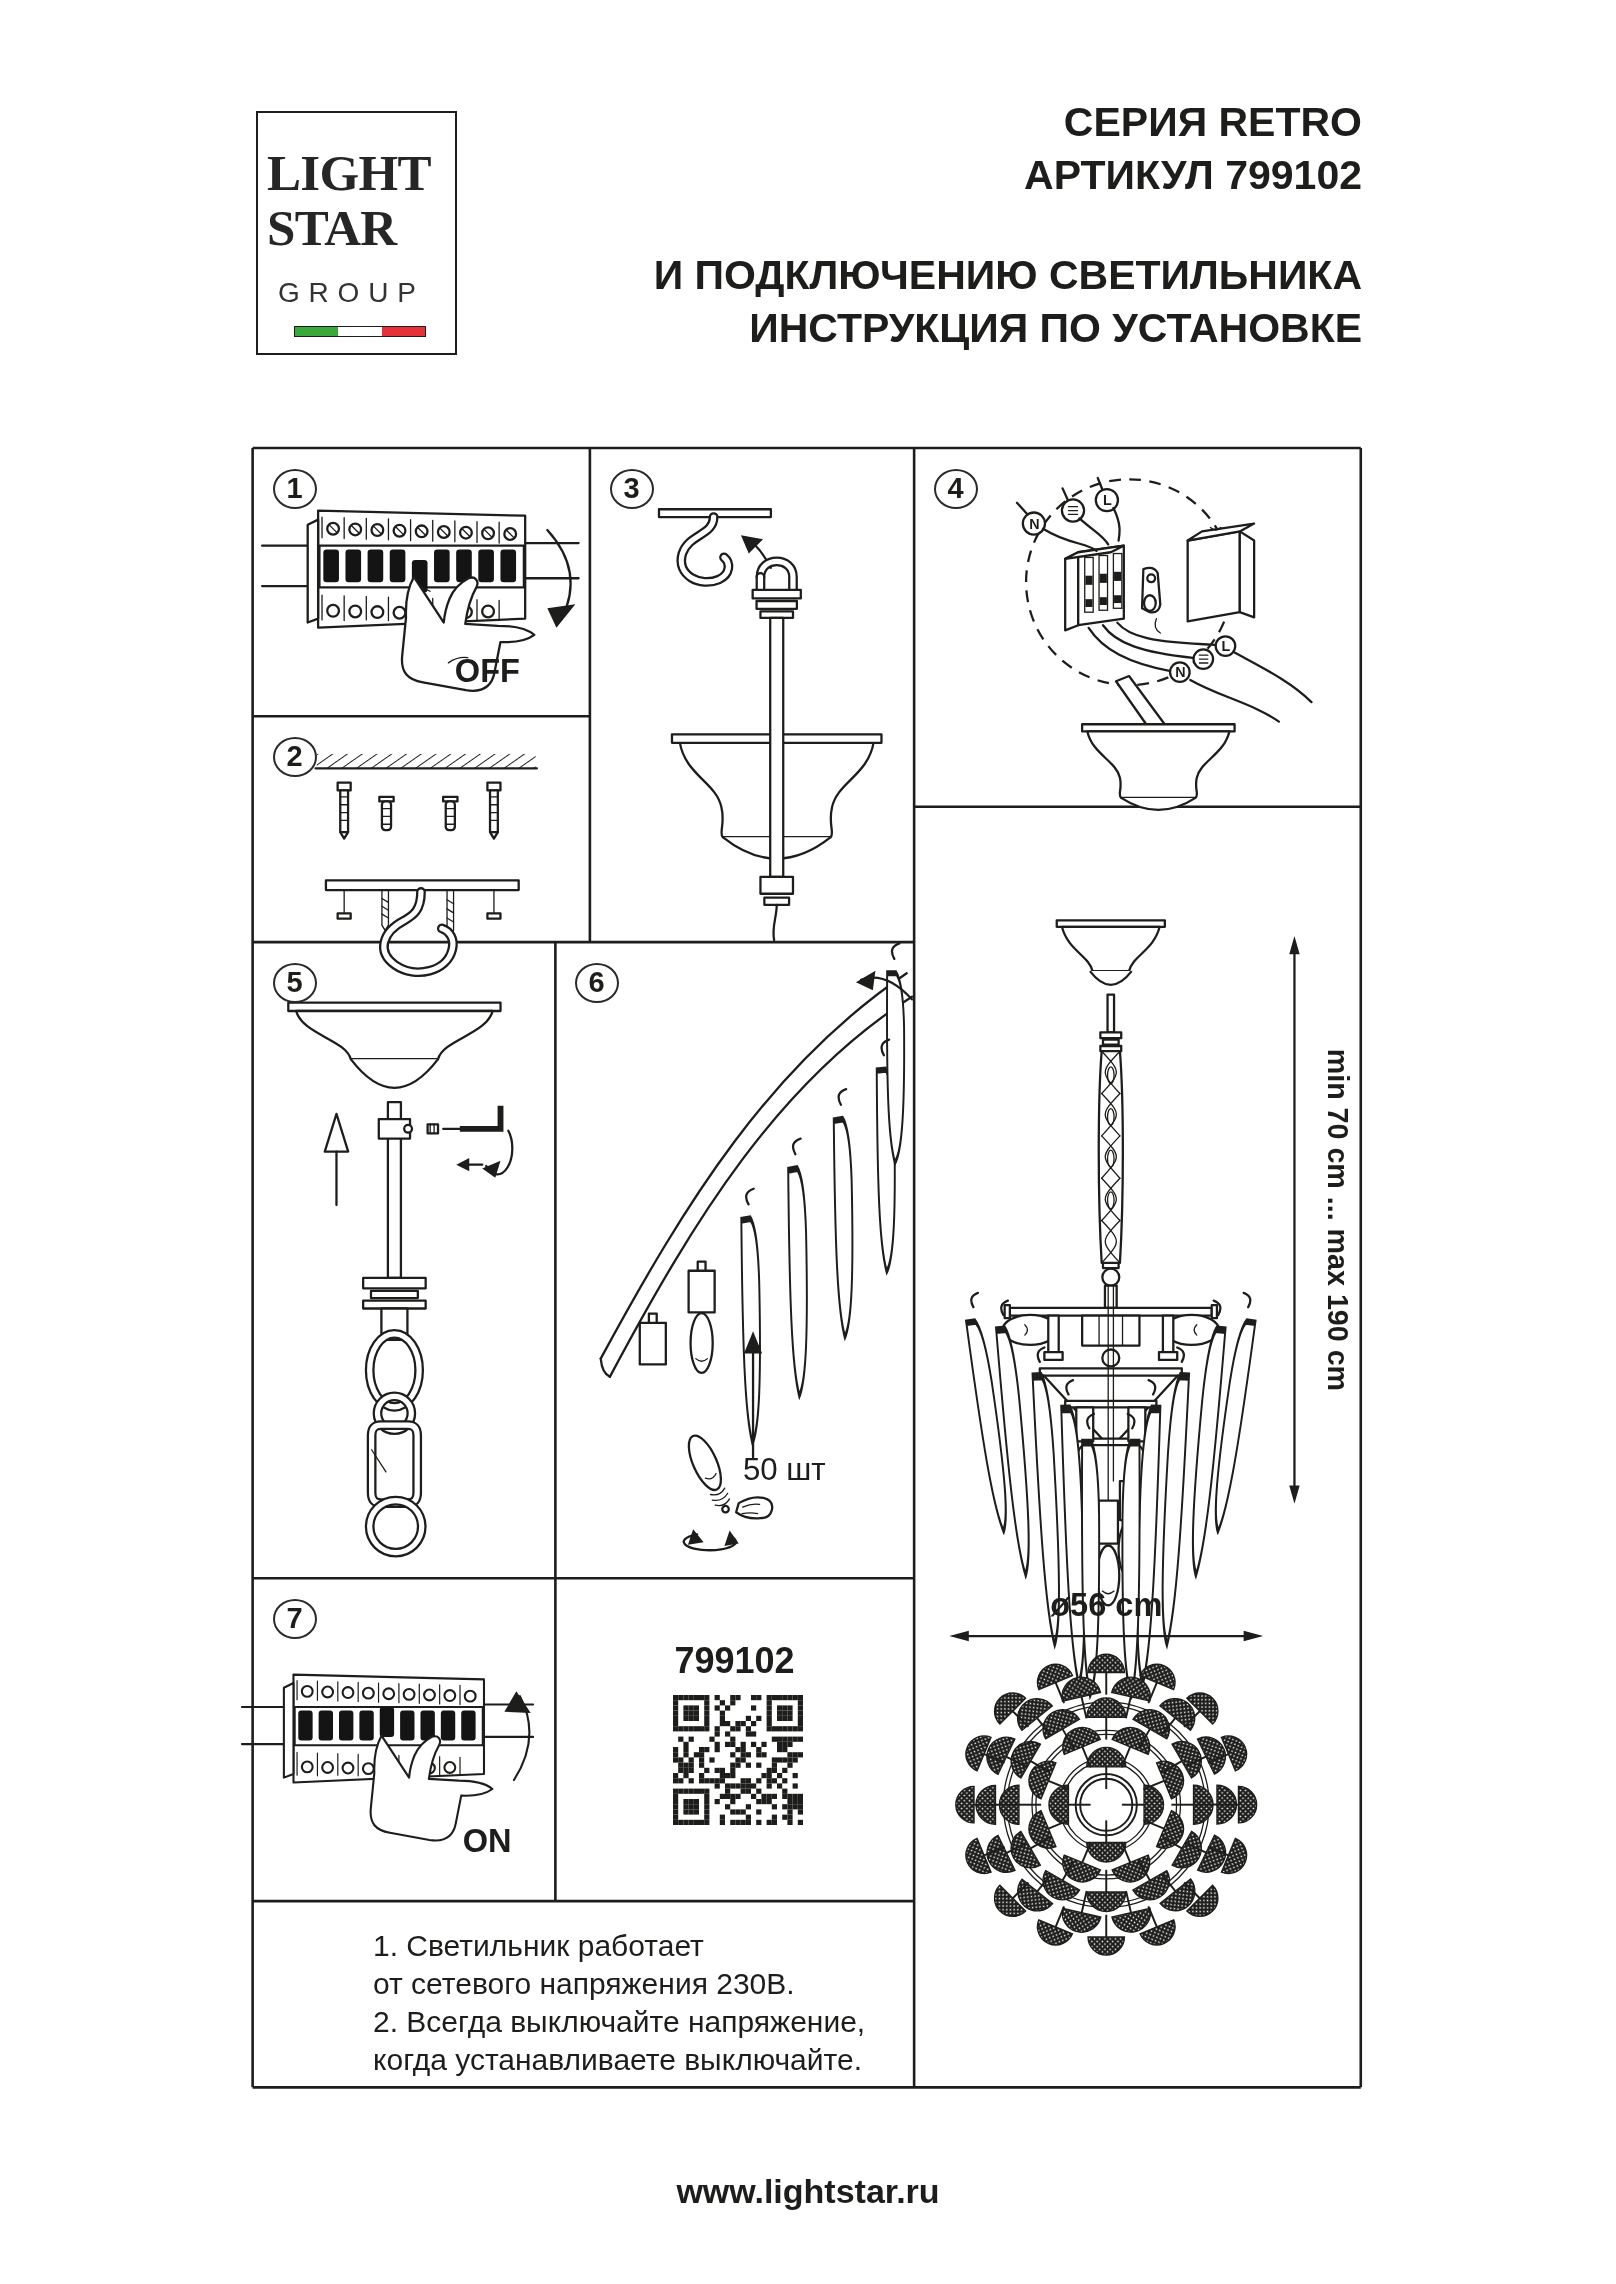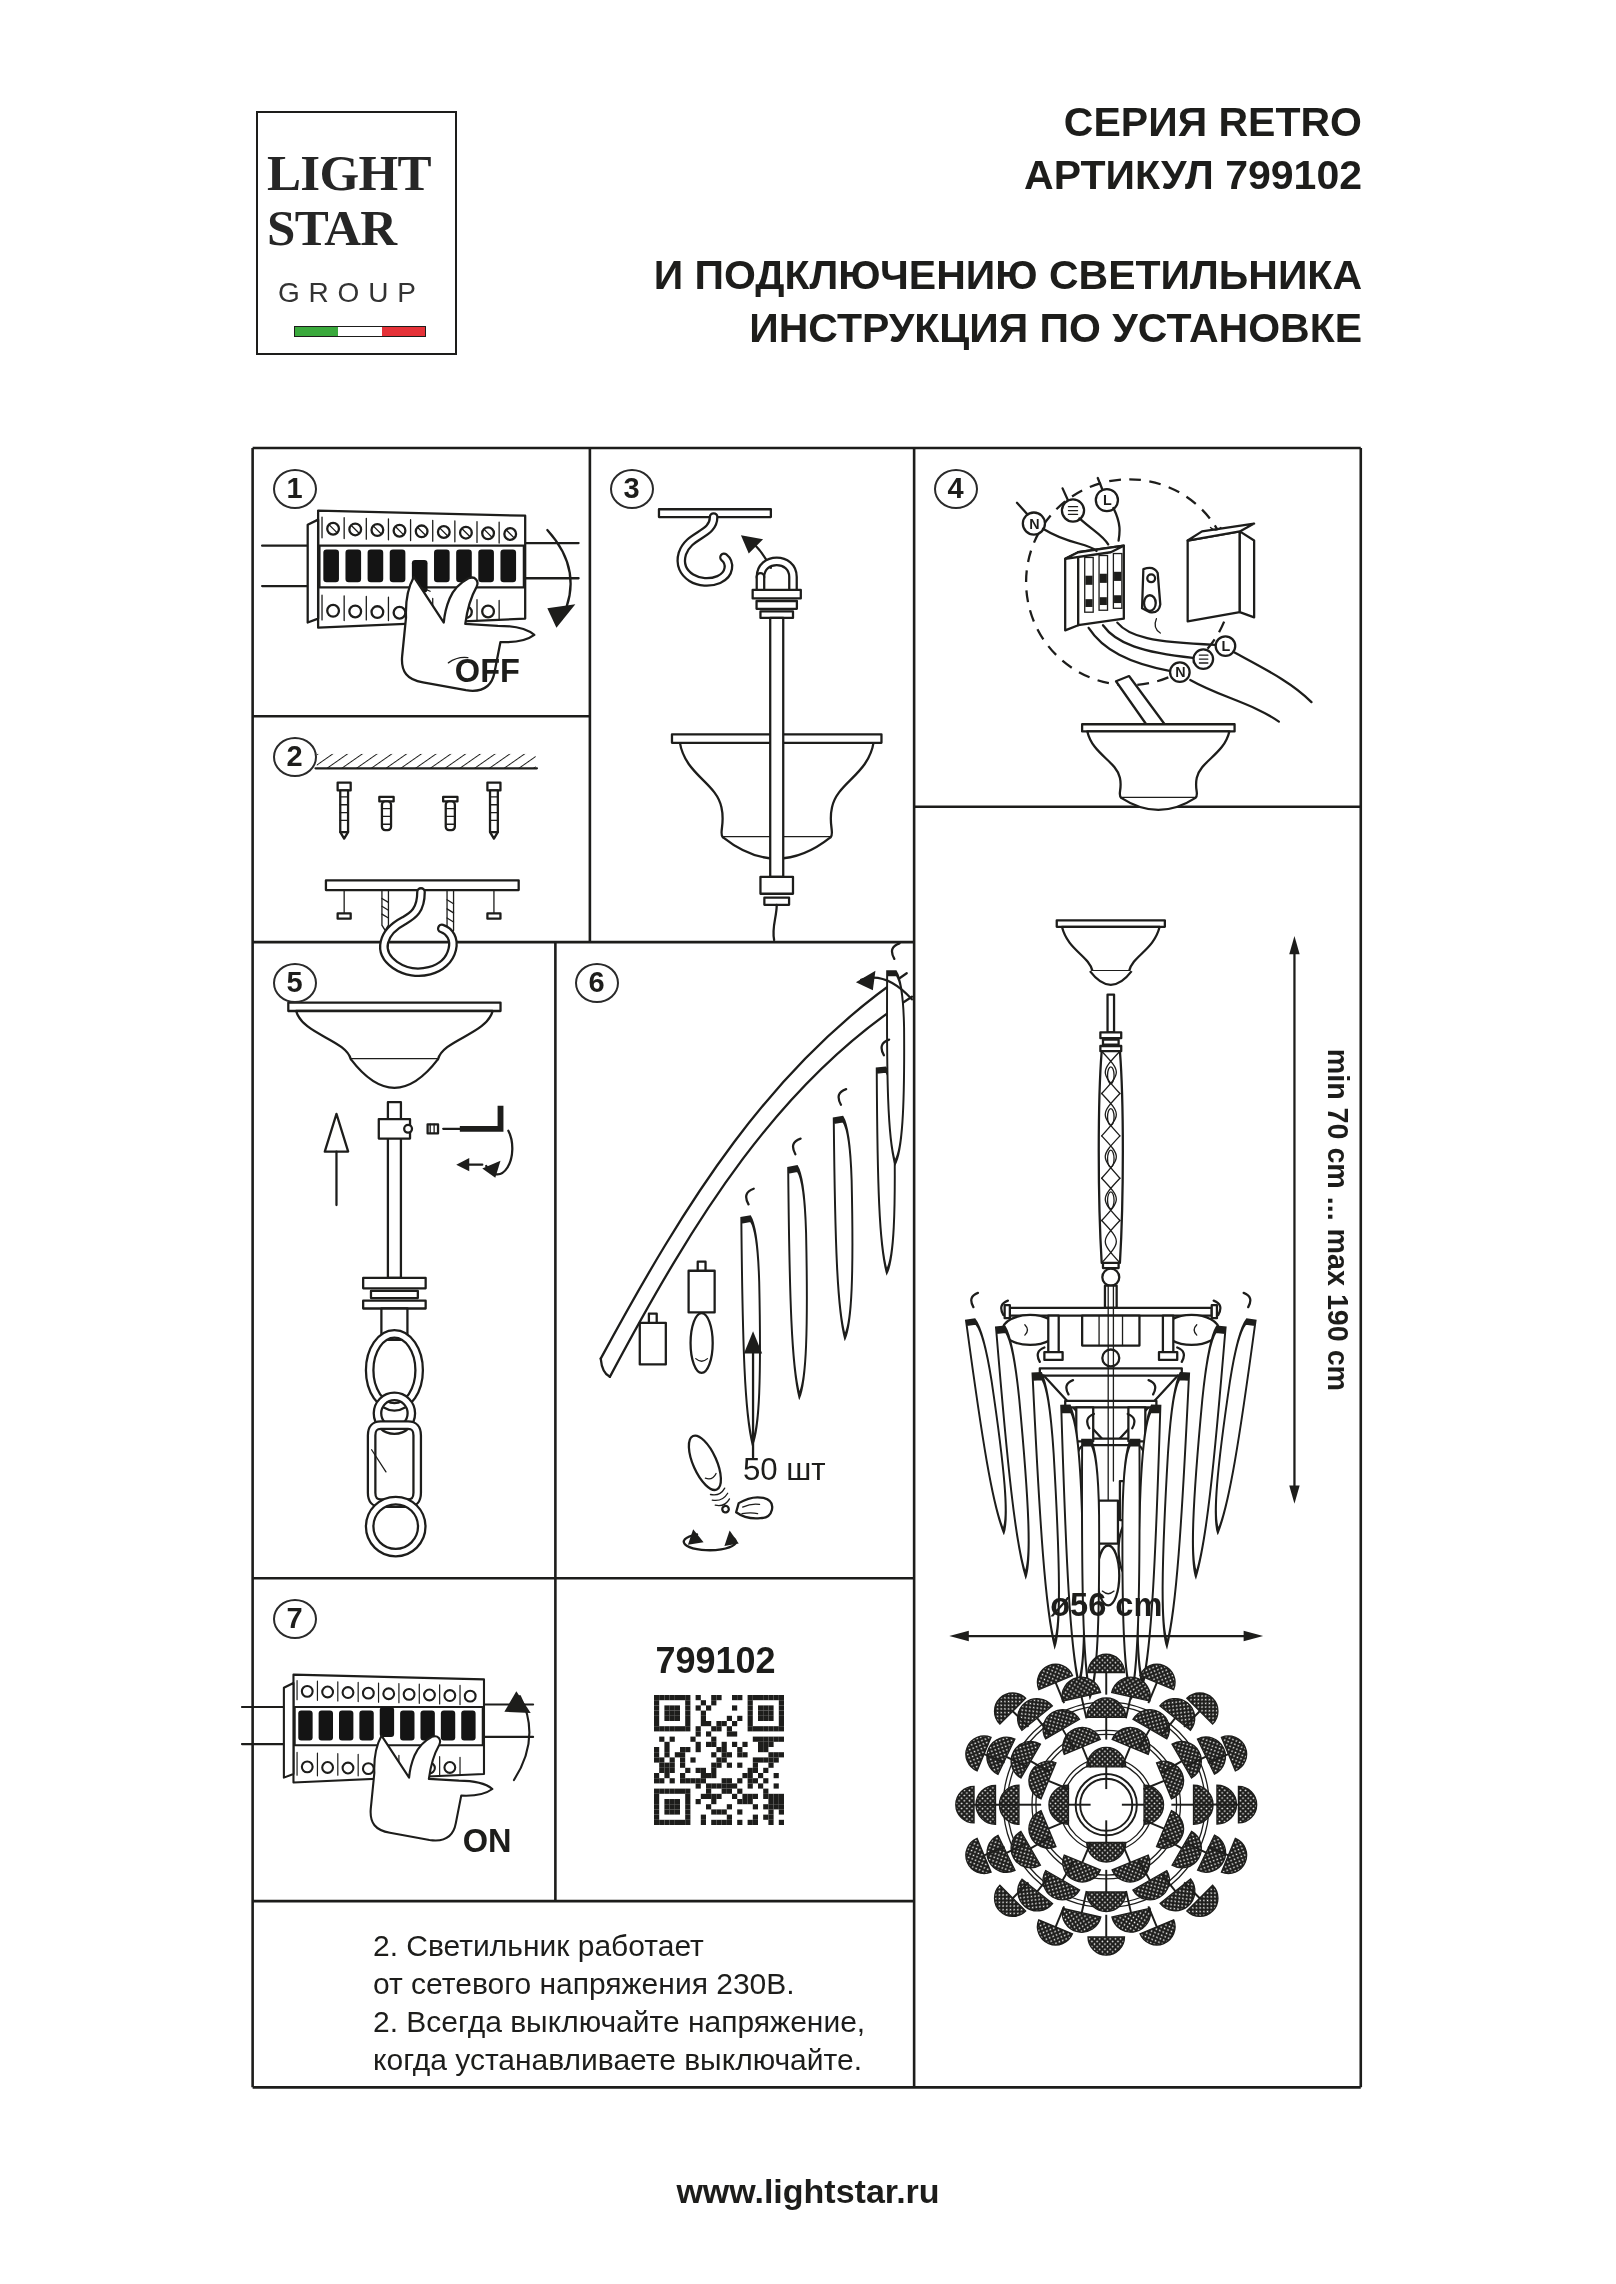--- a/index.html
+++ b/index.html
@@ -450,21 +450,21 @@
         <path class="wfill" stroke-width="4" d="M247,198 c-9,16 -13,38 -12,62 l-6,60 c-2,24 8,36 32,40 l66,12 c26,4 40,-6 44,-28 l9,-46 c20,1 40,-2 52,-11 -12,-10 -34,-14 -56,-14 l-50,-3 c3,-22 9,-42 17,-56 5,-10 -2,-18 -12,-14 -13,7 -23,17 -29,31 -5,12 -8,25 -9,37 z"></path>
         <g>
           <path class="ink" d="M468,272 q46,-72 10,-140"></path>
           <polygon class="bfill" points="472,124 496,160 452,158"></polygon>
         </g>
       </g>
       <text class="biglabel" x="322" y="420">ON</text>
     </svg>
   </div>
 
-  <div class="panel" style="left:536px;top:1578px;width:359px;height:323px;">
+  <div class="panel" style="left:555px;top:1578px;width:359px;height:323px;">
     <div class="qr-num">799102</div>
     <svg id="qr" class="abs" style="left:118px;top:117px;" width="130" height="130" viewBox="0 0 200 200">
         <rect x="64" y="0" width="8" height="8" fill="#1d1d1b"></rect>
         <rect x="88" y="0" width="8" height="8" fill="#1d1d1b"></rect>
         <rect x="96" y="0" width="8" height="8" fill="#1d1d1b"></rect>
         <rect x="120" y="0" width="8" height="8" fill="#1d1d1b"></rect>
         <rect x="128" y="0" width="8" height="8" fill="#1d1d1b"></rect>
         <rect x="72" y="8" width="8" height="8" fill="#1d1d1b"></rect>
         <rect x="88" y="8" width="8" height="8" fill="#1d1d1b"></rect>
         <rect x="64" y="16" width="8" height="8" fill="#1d1d1b"></rect>
@@ -745,21 +745,21 @@
         <rect x="16" y="192" width="8" height="8" fill="#1d1d1b"></rect>
         <rect x="24" y="192" width="8" height="8" fill="#1d1d1b"></rect>
         <rect x="32" y="192" width="8" height="8" fill="#1d1d1b"></rect>
         <rect x="40" y="192" width="8" height="8" fill="#1d1d1b"></rect>
         <rect x="48" y="192" width="8" height="8" fill="#1d1d1b"></rect>
       </svg>
   </div>
 
   <div class="panel" style="left:253px;top:1901px;width:662px;height:186px;">
     <div class="notes">
-      <div>2. Светильник работает</div>
+      <div>1. Светильник работает</div>
       <div>от сетевого напряжения 230В.</div>
       <div>2. Всегда выключайте напряжение,</div>
       <div>когда устанавливаете выключайте.</div>
     </div>
   </div>
 
   <div class="panel" style="left:914px;top:807px;width:447px;height:1281px;">
     <svg width="447" height="1281" viewBox="0 0 686 1967">
       <defs>
         <path id="crC" d="M-14,0 C-15,55 -13,84 -2,97 C9,91 13,70 12,28 C11,10 6,3 0,0 Z"></path>

